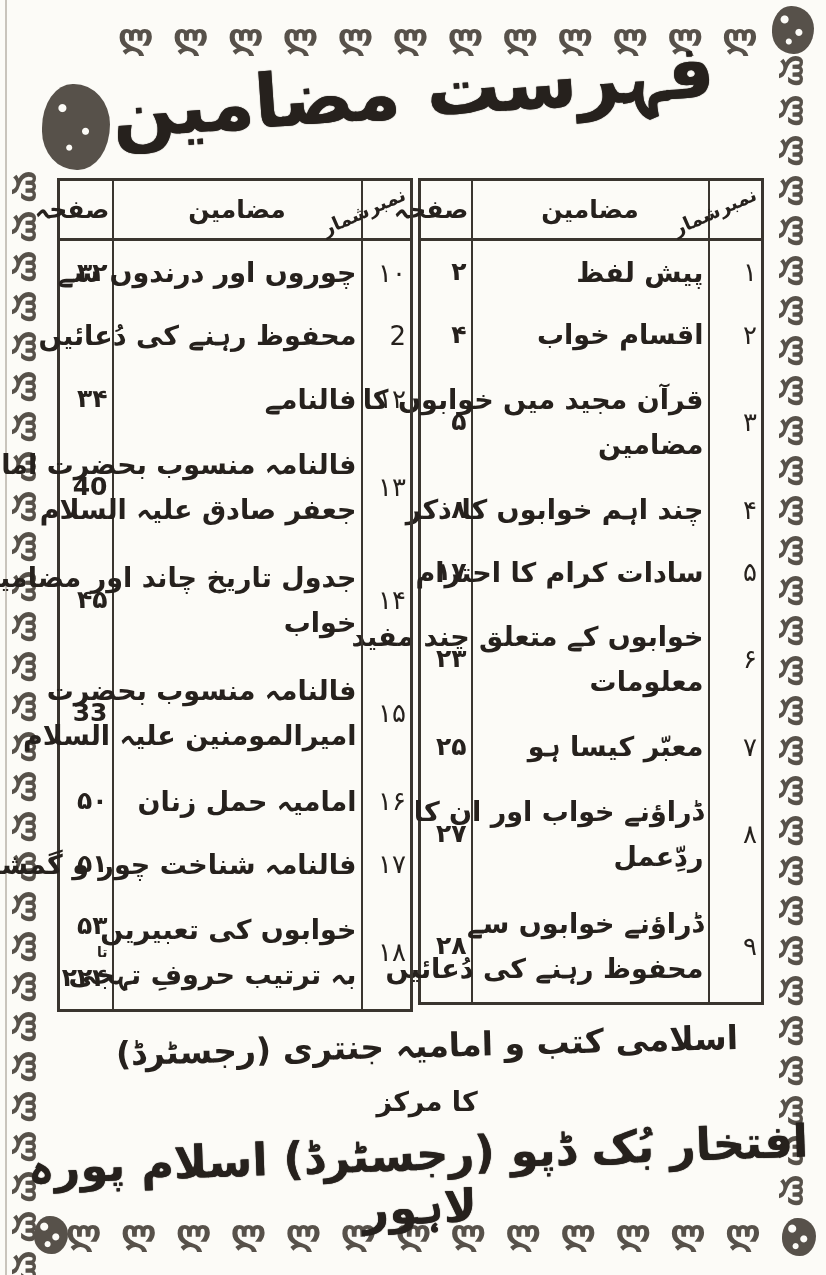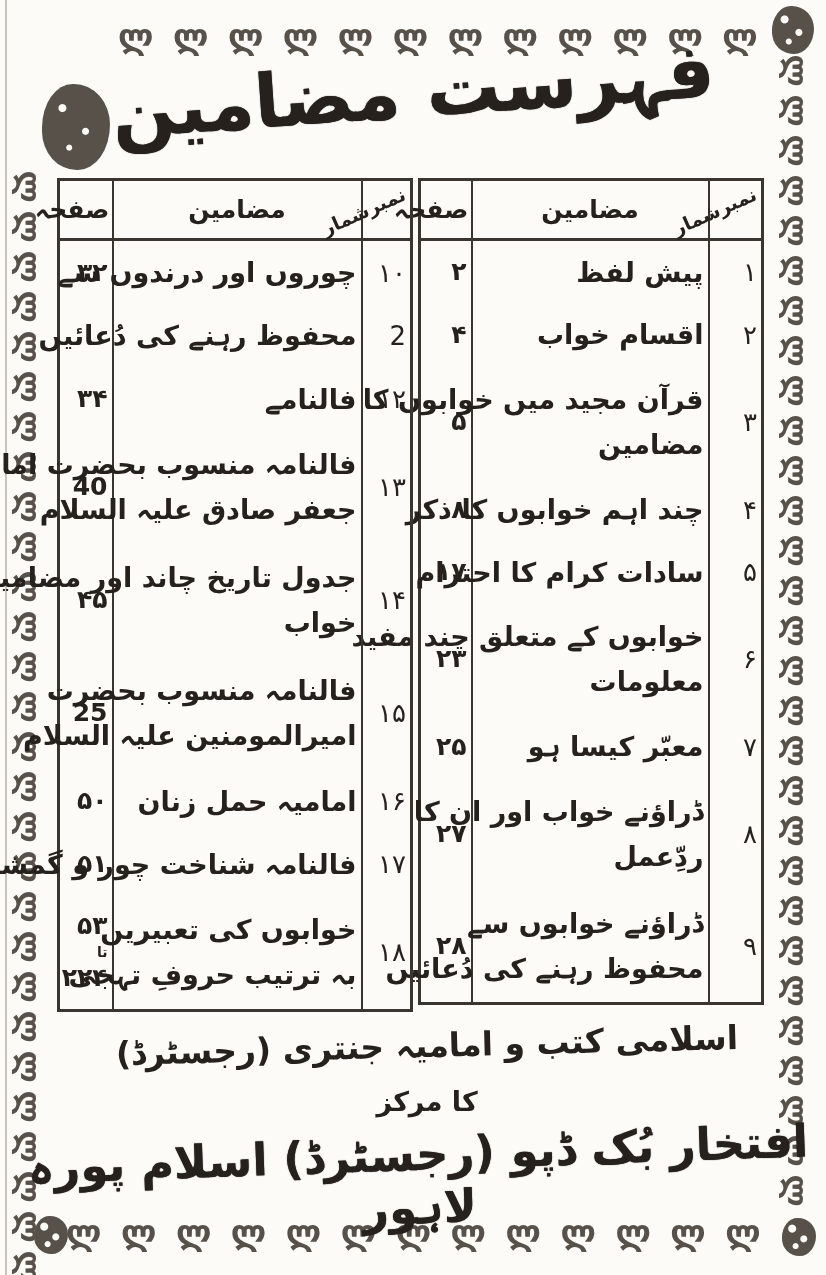--- a/index.html
+++ b/index.html
@@ -317,21 +317,21 @@
           <div class="pline">۴۵</div>
         </td>
   </tr>
       <tr>
     <td class="serial-cell">۱۵</td>
     <td class="topic-cell">
           <div class="tline">فالنامہ منسوب بحضرت</div>
           <div class="tline">امیرالمومنین علیہ السلام</div>
         </td>
     <td class="page-cell">
-          <div class="pline">25</div>
+          <div class="pline">33</div>
         </td>
   </tr>
       <tr>
     <td class="serial-cell">۱۶</td>
     <td class="topic-cell">
           <div class="tline">امامیہ حمل زنان</div>
         </td>
     <td class="page-cell">
           <div class="pline">۵۰</div>
         </td>

